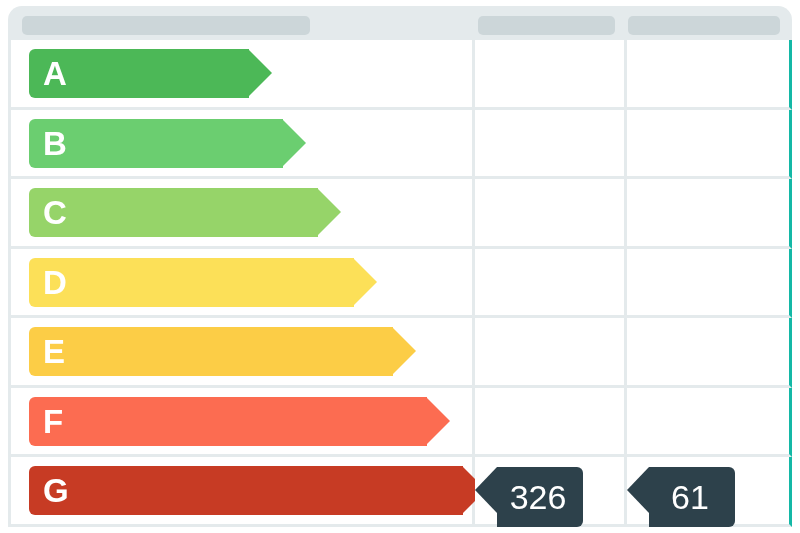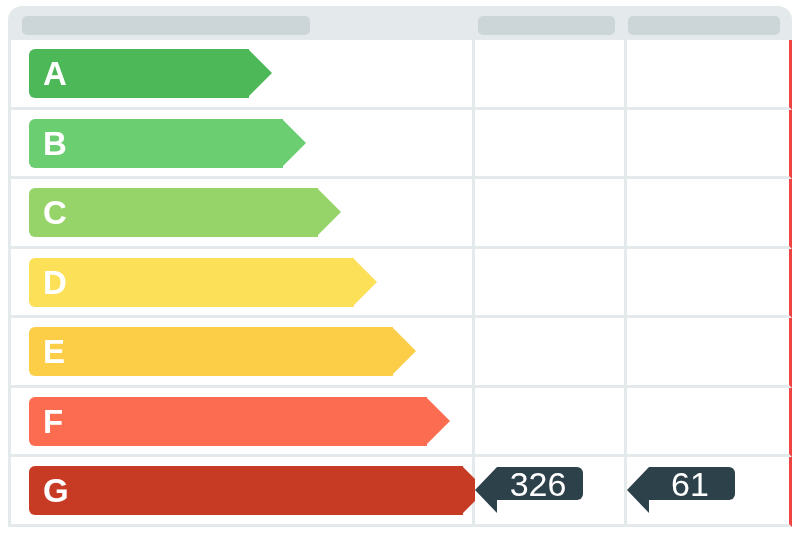--- a/index.html
+++ b/index.html
@@ -64,21 +64,21 @@
   }
   .cell {
     background: #ffffff;
     box-sizing: border-box;
     border-bottom: 3px solid #e4eaec;
     border-right: 3px solid #e4eaec;
     position: relative;
   }
   .cell.c-rating { width: 467px; border-left: 3px solid #e4eaec; }
   .cell.c-val1   { width: 152px; }
-  .cell.c-val2   { width: 165px; border-right: 3px solid #ef4444; }
+  .cell.c-val2   { width: 165px; border-right: 3px solid #14b8a6; }
   .row:last-child .cell { border-bottom: 3px solid #e4eaec; }
 
   
   .bar {
     position: absolute;
     left: 18px;
     top: 9px;
     height: 49px;
     border-radius: 6px 0 0 6px;
     display: flex;
@@ -104,21 +104,21 @@
     letter-spacing: 0px;
     position: relative;
     z-index: 2;
   }
 
   
   .badge {
     position: absolute;
     left: 22px;
     top: 10px;
-    height: 33px;
+    height: 60px;
     background: #2d414b;
     border-radius: 0 6px 6px 0;
     display: flex;
     align-items: center;
     justify-content: center;
     padding: 0 14px 0 10px;
     min-width: 86px;
     box-sizing: border-box;
   }
   .badge .notch {

